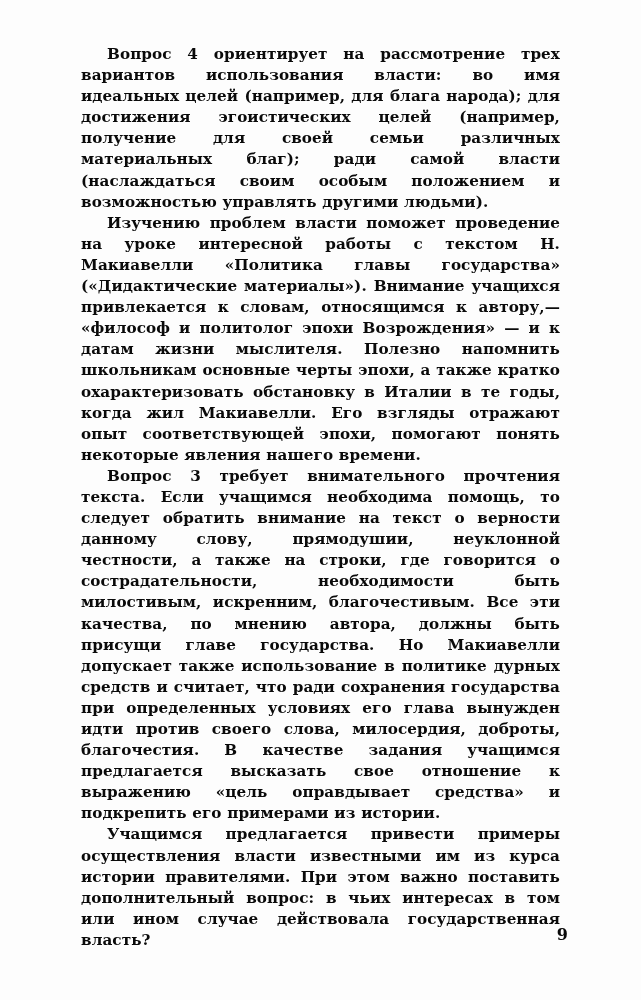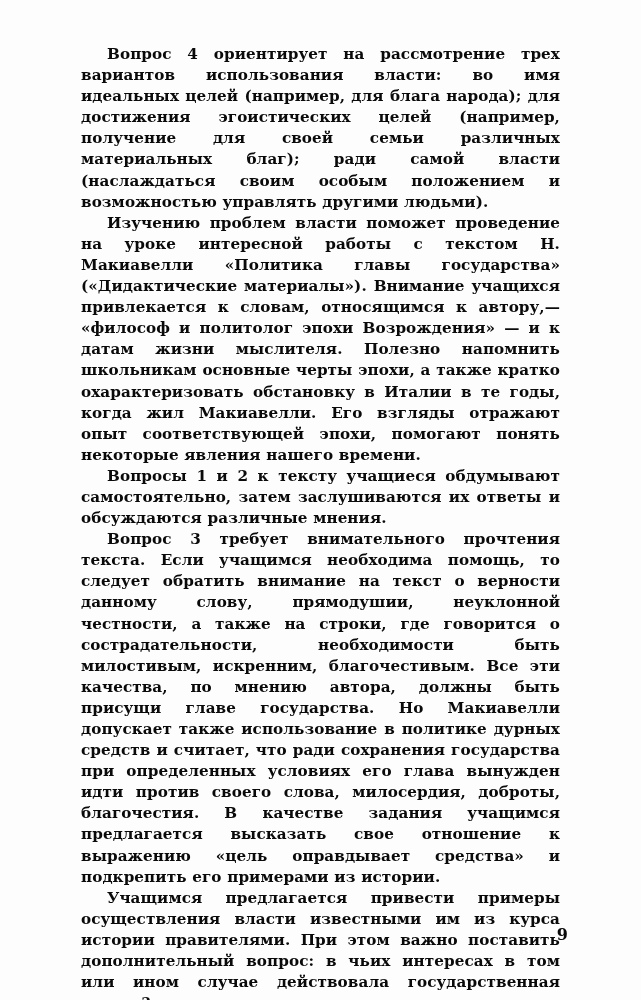--- a/index.html
+++ b/index.html
@@ -54,21 +54,20 @@
   }
 </style>
 </head>
 <body>
 
 <div class="page">
 
   <div class="text-column">
     <p class="para">Вопрос 4 ориентирует на рассмотрение трех вариантов использования власти: во имя идеальных целей (например, для блага народа); для достижения эгоистических целей (например, получение для своей семьи различных материальных благ); ради самой власти (наслаждаться своим особым положением и возможностью управлять другими людьми).</p>
     <p class="para">Изучению проблем власти поможет проведение на уроке интересной работы с текстом Н. Макиавелли «Политика главы государства» («Дидактические материалы»). Внимание учащихся привлекается к словам, относящимся к автору,— «философ и политолог эпохи Возрождения» — и к датам жизни мыслителя. Полезно напомнить школьникам основные черты эпохи, а также кратко охарактеризовать обстановку в Италии в те годы, когда жил Макиавелли. Его взгляды отражают опыт соответствующей эпохи, помогают понять некоторые явления нашего времени.</p>
-    <p class="para">Вопросы 1 и 2 к тексту учащиеся обдумывают самостоятельно, затем заслушиваются их ответы и обсуждаются различные мнения.</p>
     <p class="para">Вопрос 3 требует внимательного прочтения текста. Если учащимся необходима помощь, то следует обратить внимание на текст о верности данному слову, прямодушии, неуклонной честности, а также на строки, где говорится о сострадательности, необходимости быть милостивым, искренним, благочестивым. Все эти качества, по мнению автора, должны быть присущи главе государства. Но Макиавелли допускает также использование в политике дурных средств и считает, что ради сохранения государства при определенных условиях его глава вынужден идти против своего слова, милосердия, доброты, благочестия. В качестве задания учащимся предлагается высказать свое отношение к выражению «цель оправдывает средства» и подкрепить его примерами из истории.</p>
     <p class="para">Учащимся предлагается привести примеры осуществления власти известными им из курса истории правителями. При этом важно поставить дополнительный вопрос: в чьих интересах в том или ином случае действовала государственная власть?</p>
 
   </div>
 
   <div class="page-number">9</div>
 
 </div>
 
 </body></html>

